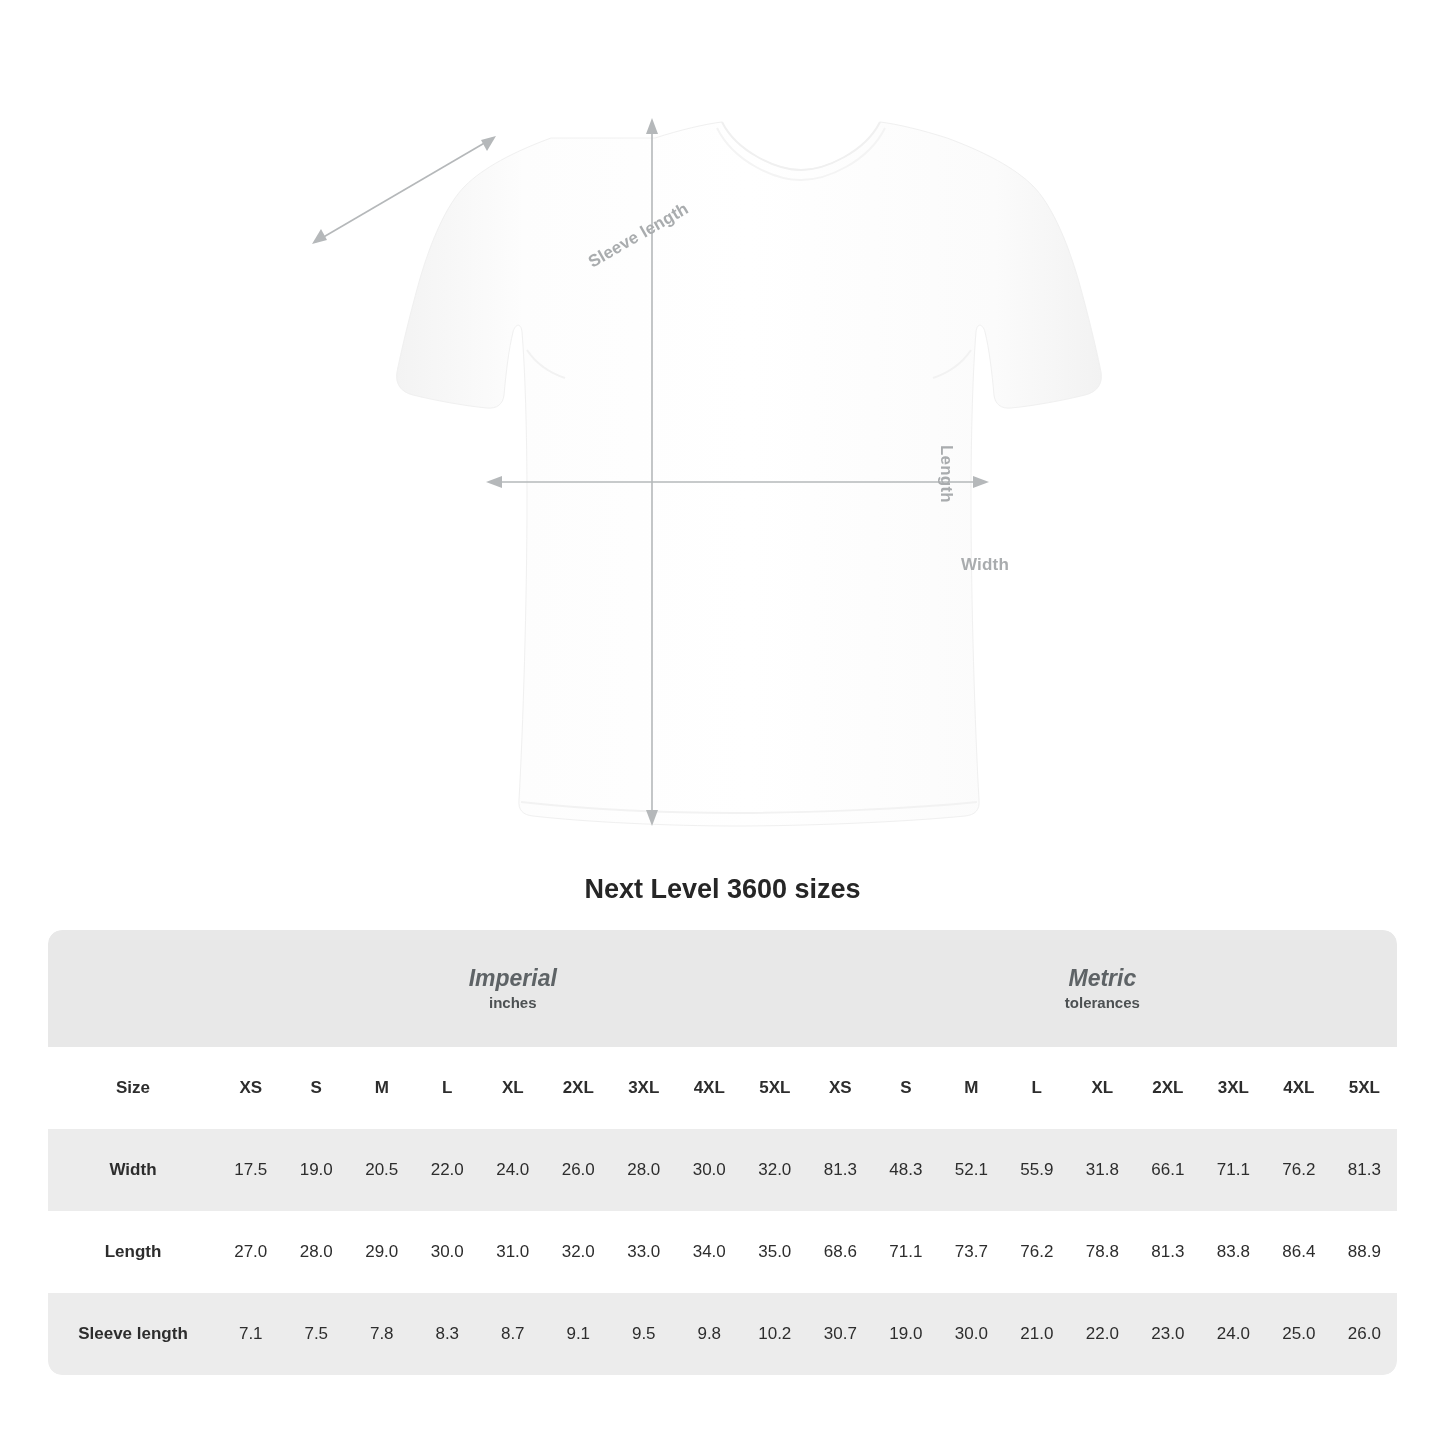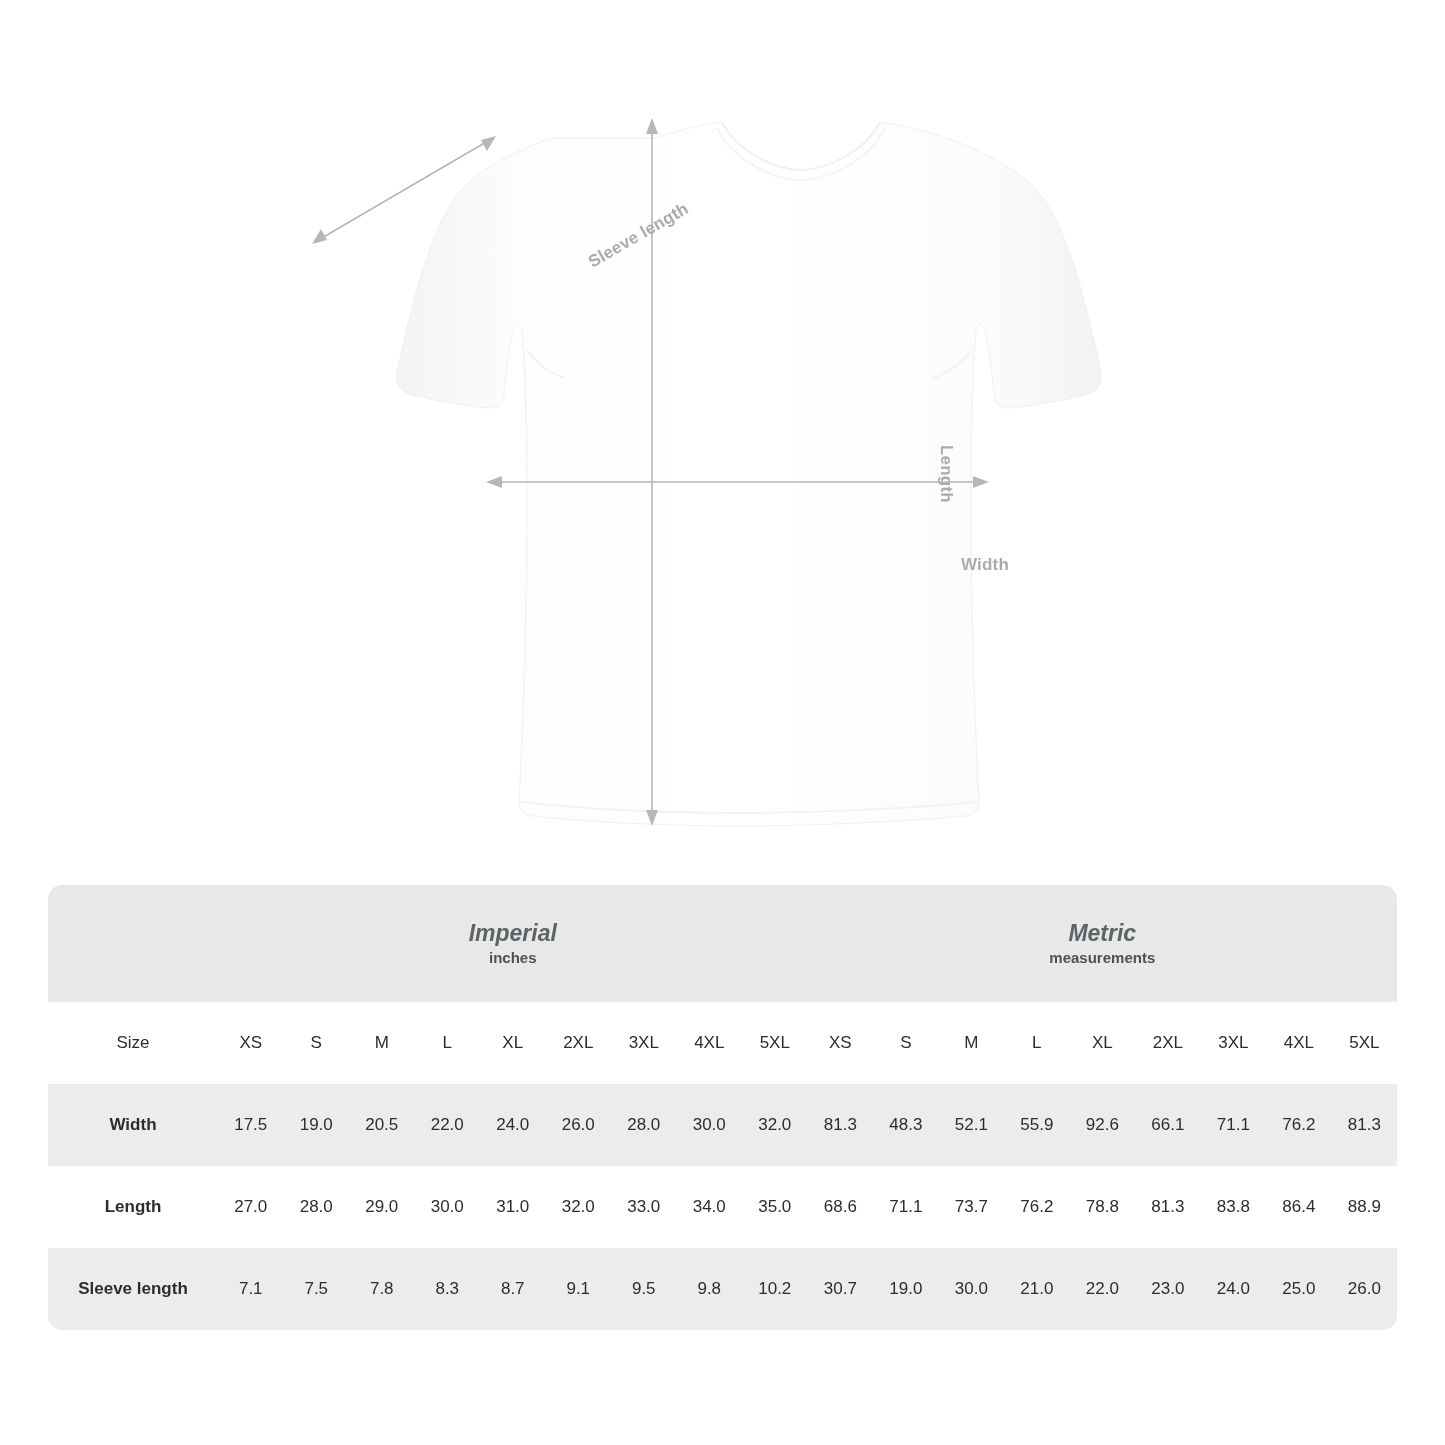--- a/index.html
+++ b/index.html
@@ -127,21 +127,21 @@
     font-weight: bold;
   }
   .row-header-cell {
     font-weight: bold;
     font-size: 17px;
     color: #2d2d2d;
   }
   .hdr td {
     background: #ffffff;
     height: 80px;
-    font-weight: normal;
+    font-weight: bold;
   }
   .row-alt td {
     background: #ececec;
     height: 80px;
   }
   .row-plain td {
     background: #ffffff;
     height: 80px;
   }
   .first-col {
@@ -231,20 +231,21 @@
         </g>
       </svg>
 
       <span class="measure-label lbl-sleeve">Sleeve length</span>
       <span class="measure-label lbl-length">Length</span>
       <span class="measure-label lbl-width">Width</span>
     </div>
   </div>
 
   <div class="title-block">
+    <h1 class="chart-title">Next Level 3600 sizes</h1>
   </div>
 
   <div class="table-wrap">
     <table class="size-table">
       <colgroup>
         <col class="first-col">
         <col class="data-col">
           <col class="data-col">
           <col class="data-col">
           <col class="data-col">
@@ -265,21 +266,21 @@
       </colgroup>
       <tbody>
         <tr class="unitrow">
           <td class="corner-tl"></td>
           <td colspan="9">
             <div class="unit-main">Imperial</div>
             <div class="unit-sub">inches</div>
           </td>
           <td colspan="9" class="corner-tr">
             <div class="unit-main">Metric</div>
-            <div class="unit-sub">measurements</div>
+            <div class="unit-sub">tolerances</div>
           </td>
         </tr>
 
         <tr class="hdr">
           <td class="row-header-cell">Size</td>
           <td>XS</td>
           <td>S</td>
           <td>M</td>
           <td>L</td>
           <td>XL</td>
@@ -306,21 +307,21 @@
           <td>22.0</td>
           <td>24.0</td>
           <td>26.0</td>
           <td>28.0</td>
           <td>30.0</td>
           <td>32.0</td>
           <td>81.3</td>
           <td>48.3</td>
           <td>52.1</td>
           <td>55.9</td>
-          <td>92.6</td>
+          <td>31.8</td>
           <td>66.1</td>
           <td>71.1</td>
           <td>76.2</td>
           <td>81.3</td>
         </tr>
 
         <tr class="row-plain">
           <td class="row-header-cell">Length</td>
           <td>27.0</td>
           <td>28.0</td>

